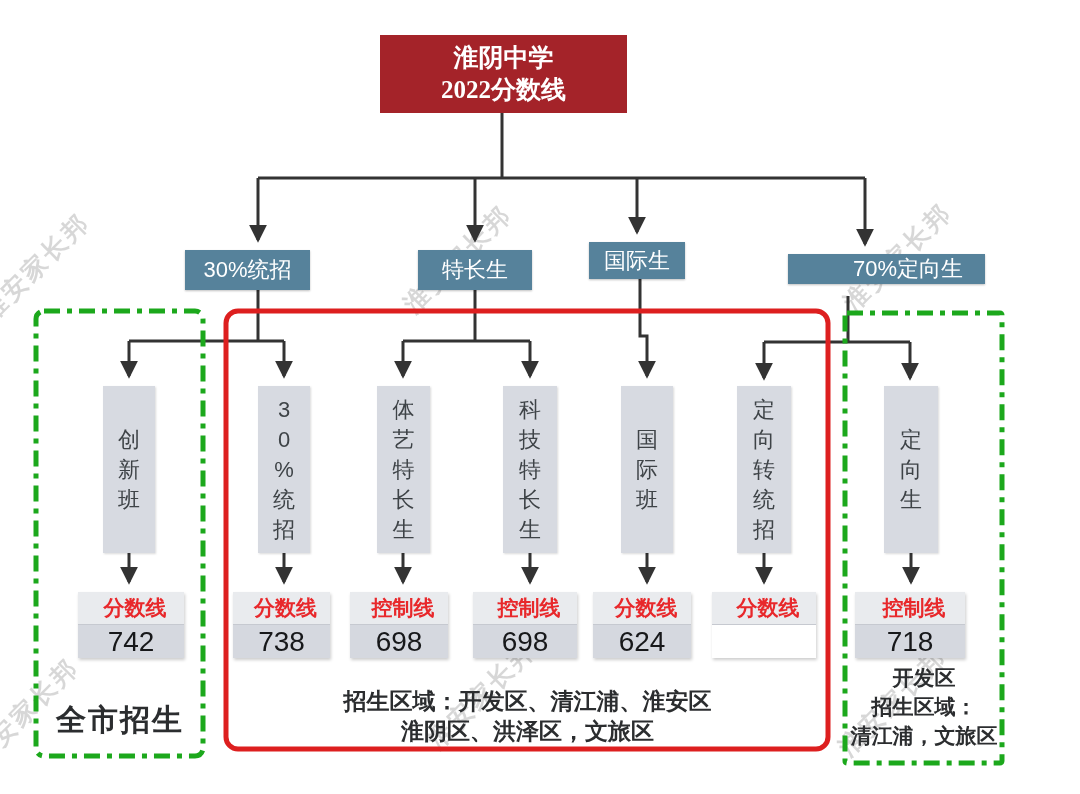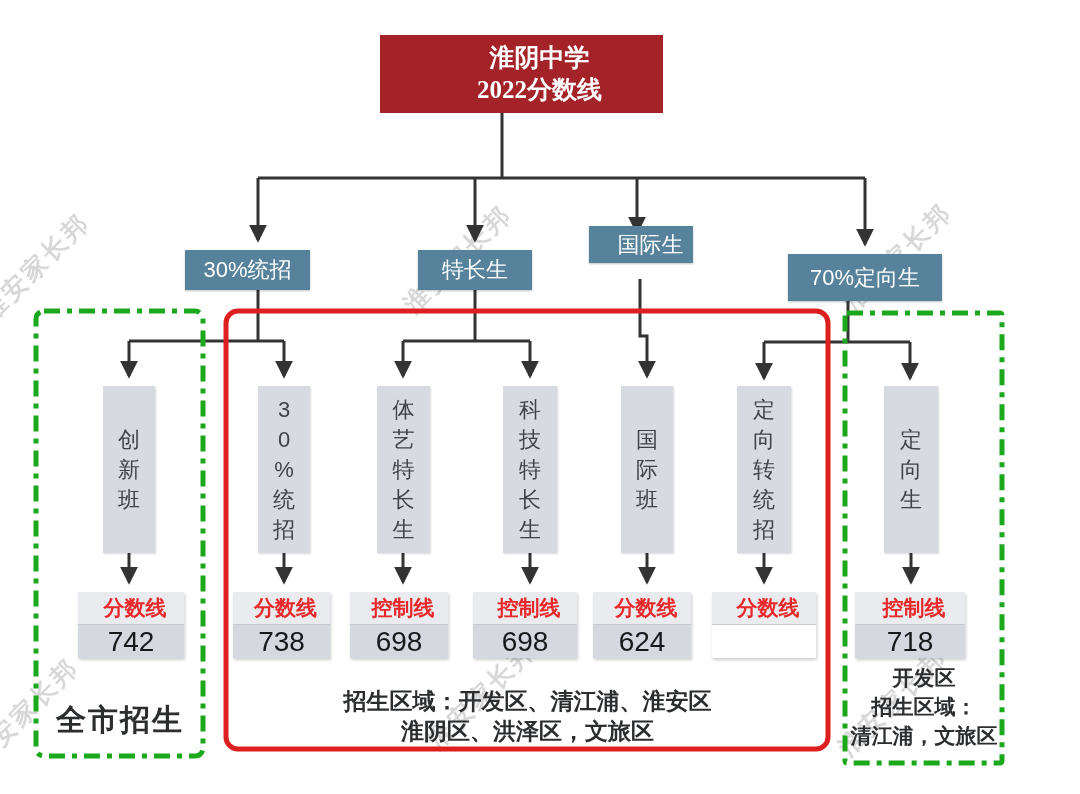--- a/index.html
+++ b/index.html
@@ -12,21 +12,21 @@
   .watermark{
     position:absolute;font-size:25px;font-weight:bold;color:#c9c9c9;opacity:.72;
     letter-spacing:3px;white-space:nowrap;transform:rotate(-45deg);transform-origin:0 50%;
     z-index:1;user-select:none;
   }
   
   .root-box{
     position:absolute;left:380px;top:35px;width:247px;height:78px;
     background:var(--root-bg,#A42329);color:#fff;display:flex;flex-direction:column;
     align-items:center;justify-content:center;z-index:4;
-    font-family:"Liberation Serif","DejaVu Serif",serif;font-weight:bold;font-size:25px;line-height:1.3;padding-left:36px;
+    font-family:"Liberation Serif","DejaVu Serif",serif;font-weight:bold;font-size:25px;line-height:1.3;
   }
   
   .cat-box{
     position:absolute;background:var(--category-bg,#56829B);color:#fff;
     display:flex;align-items:center;justify-content:center;font-size:22px;z-index:4;
     box-shadow:0 1px 2px rgba(0,0,0,.25);
   }
   
   .node-box{
     position:absolute;top:386px;height:167px;background:var(--node-bg,#D7DAE1);
@@ -106,22 +106,22 @@
     </g>
   </svg>
 
   <div class="root-box">
     <div>淮阴中学</div>
     <div>2022分数线</div>
   </div>
 
   <div class="cat-box" style="left:185px;top:250px;width:125px;height:40px;">30%统招</div>
   <div class="cat-box" style="left:418px;top:250px;width:114px;height:40px;">特长生</div>
-  <div class="cat-box" style="left:589px;top:226px;width:85px;height:37px;padding-left:19px;">国际生</div>
-  <div class="cat-box" style="left:788px;top:254px;width:154px;height:47px;">70%定向生</div>
+  <div class="cat-box" style="left:589px;top:242px;width:96px;height:37px;">国际生</div>
+  <div class="cat-box" style="left:788px;top:254px;width:154px;height:30px;padding-left:43px;">70%定向生</div>
 
   <div class="node-box" style="left:103px;width:52px;">
     <div class="vtxt">
         <div>创</div>
         <div>新</div>
         <div>班</div>
       </div>
   </div>
   <div class="node-box" style="left:258px;width:52px;">
     <div class="vtxt">

